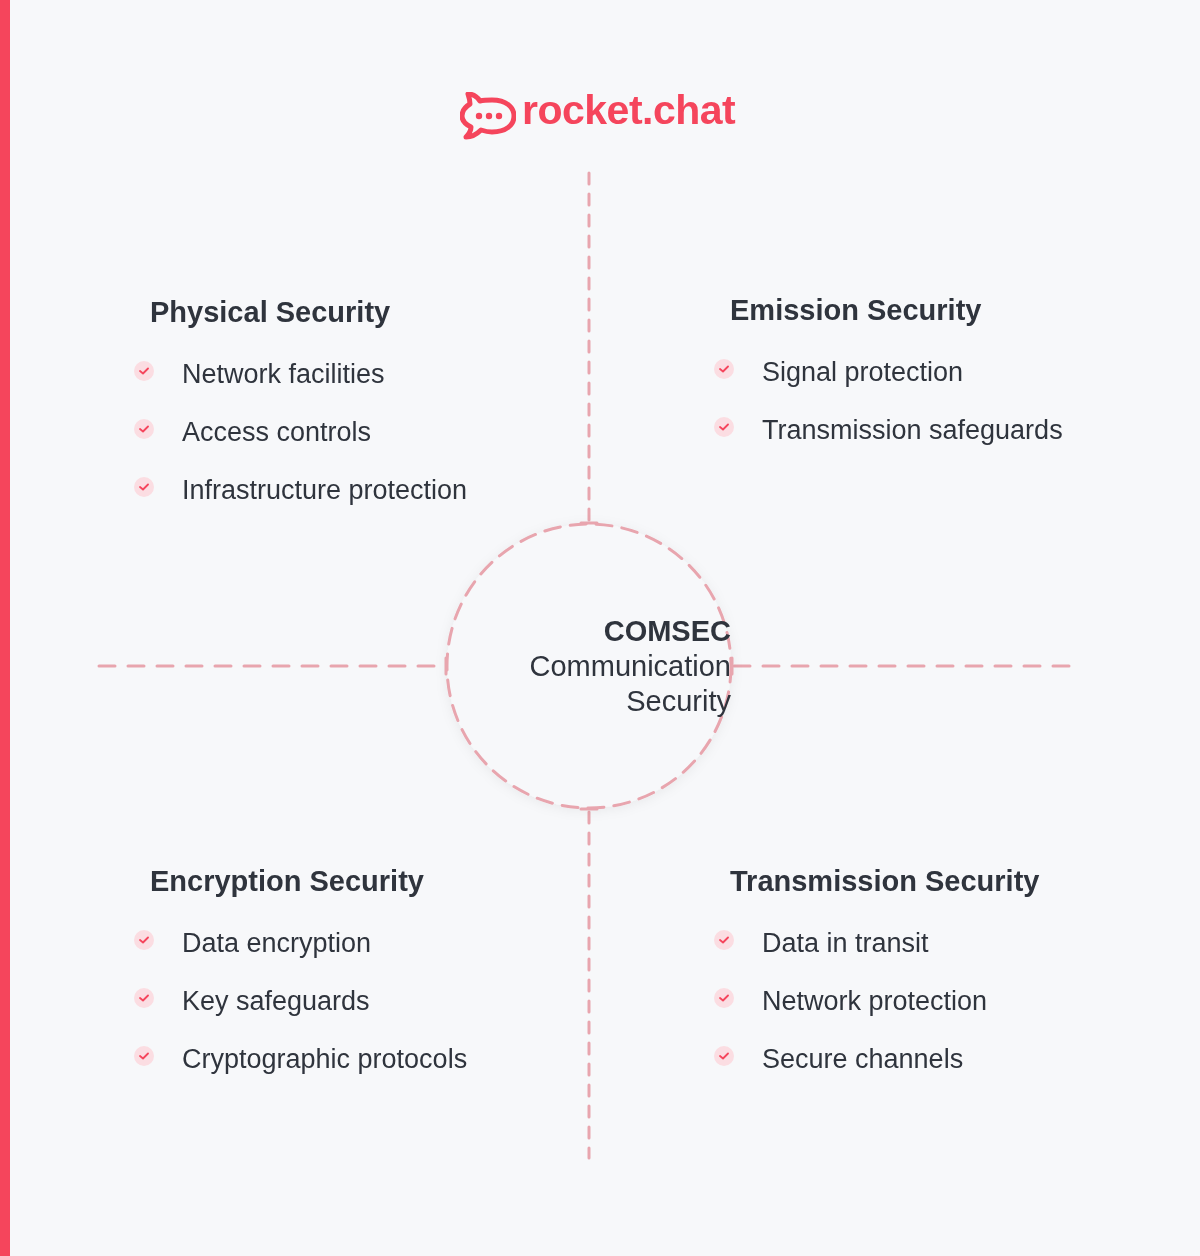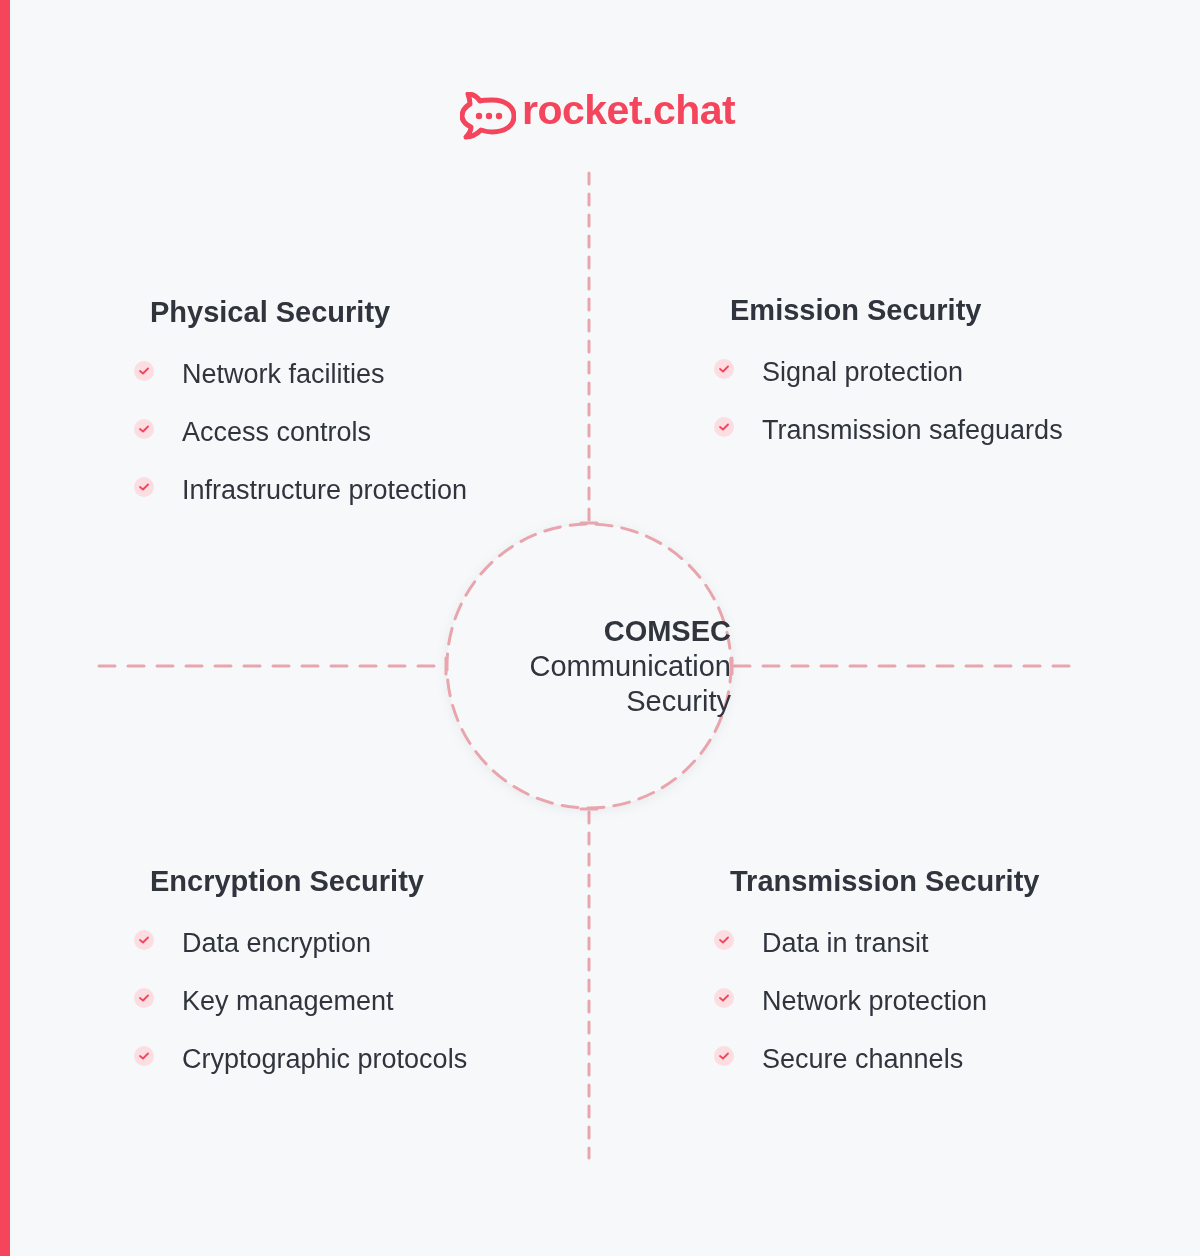--- a/index.html
+++ b/index.html
@@ -124,21 +124,21 @@
           </svg>
         </span>
         <span class="item-label">Data encryption</span>
       </li>
     <li>
         <span class="check">
           <svg width="10" height="8" viewBox="0 0 10 8">
             <path d="M1 4 L4 6.5 L9 1.5" fill="none" stroke="#f5455c" stroke-width="1.8" stroke-linecap="round" stroke-linejoin="round"></path>
           </svg>
         </span>
-        <span class="item-label">Key management</span>
+        <span class="item-label">Key safeguards</span>
       </li>
     <li>
         <span class="check">
           <svg width="10" height="8" viewBox="0 0 10 8">
             <path d="M1 4 L4 6.5 L9 1.5" fill="none" stroke="#f5455c" stroke-width="1.8" stroke-linecap="round" stroke-linejoin="round"></path>
           </svg>
         </span>
         <span class="item-label">Cryptographic protocols</span>
       </li>
   </ul>

